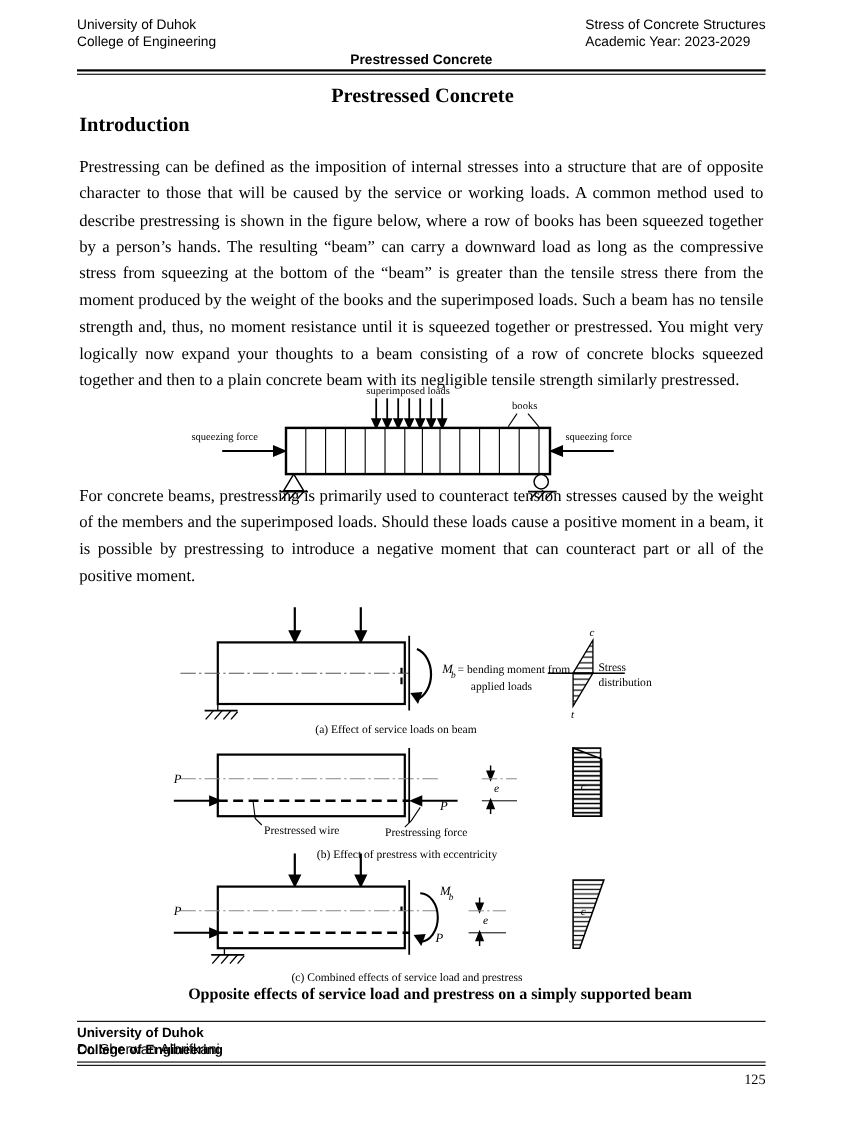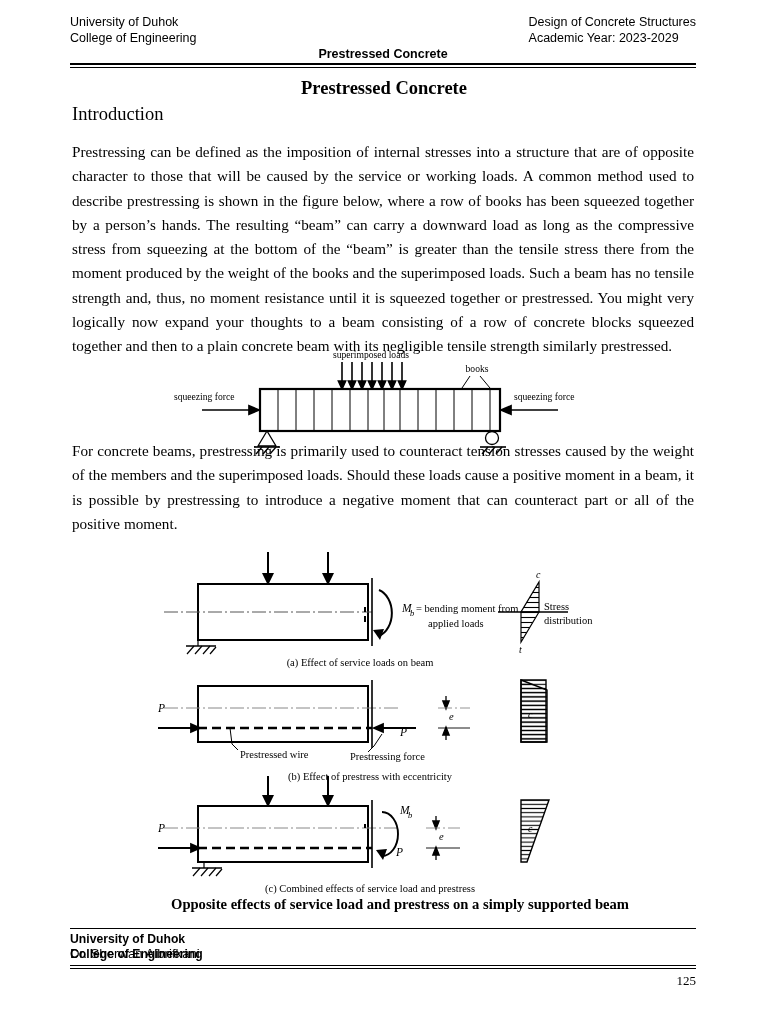--- a/index.html
+++ b/index.html
@@ -57,21 +57,21 @@
     width: 768px;
     text-align: center;
     font-family: "Liberation Serif", serif;
     font-weight: bold;
     font-size: 18.5px;
   }
   .section-title {
     position: absolute;
     left: 72px; top: 104px;
     font-family: "Liberation Serif", serif;
-    font-weight: normal;
+    font-weight: bold;
     font-size: 18.5px;
   }
 
   
   .para {
     position: absolute;
     left: 72px;
     width: 622px;
     font-family: "Liberation Serif", serif;
     font-size: 15.2px;
@@ -143,21 +143,21 @@
   svg text { font-family: "Liberation Serif", serif; }
 </style>
 </head>
 <body>
 
 <div class="page">
 
   <div class="header">
     <div class="hdr-row">
       <div class="hdr-left"><span>University of Duhok</span><br><span>College of Engineering</span></div>
-      <div class="hdr-right"><span>Design of Concrete Structures</span><br><span>Academic Year: 2023-2029</span></div>
+      <div class="hdr-right"><span>Stress of Concrete Structures</span><br><span>Academic Year: 2023-2029</span></div>
     </div>
     <div class="hdr-center">Prestressed Concrete</div>
     <div class="rule-double-top"></div>
   </div>
 
   <div class="doc-title">Prestressed Concrete</div>
   <div class="section-title">Introduction</div>
 
   <div class="para" id="para1">Prestressing can be defined as the imposition of internal stresses into a structure that are of opposite character to those that will be caused by the service or working loads. A common method used to describe prestressing is shown in the figure below, where a row of books has been squeezed together by a person’s hands. The resulting “beam” can carry a downward load as long as the compressive stress from squeezing at the bottom of the “beam” is greater than the tensile stress there from the moment produced by the weight of the books and the superimposed loads. Such a beam has no tensile strength and, thus, no moment resistance until it is squeezed together or prestressed. You might very logically now expand your thoughts to a beam consisting of a row of concrete blocks squeezed together and then to a plain concrete beam with its negligible tensile strength similarly prestressed.</div>
 

